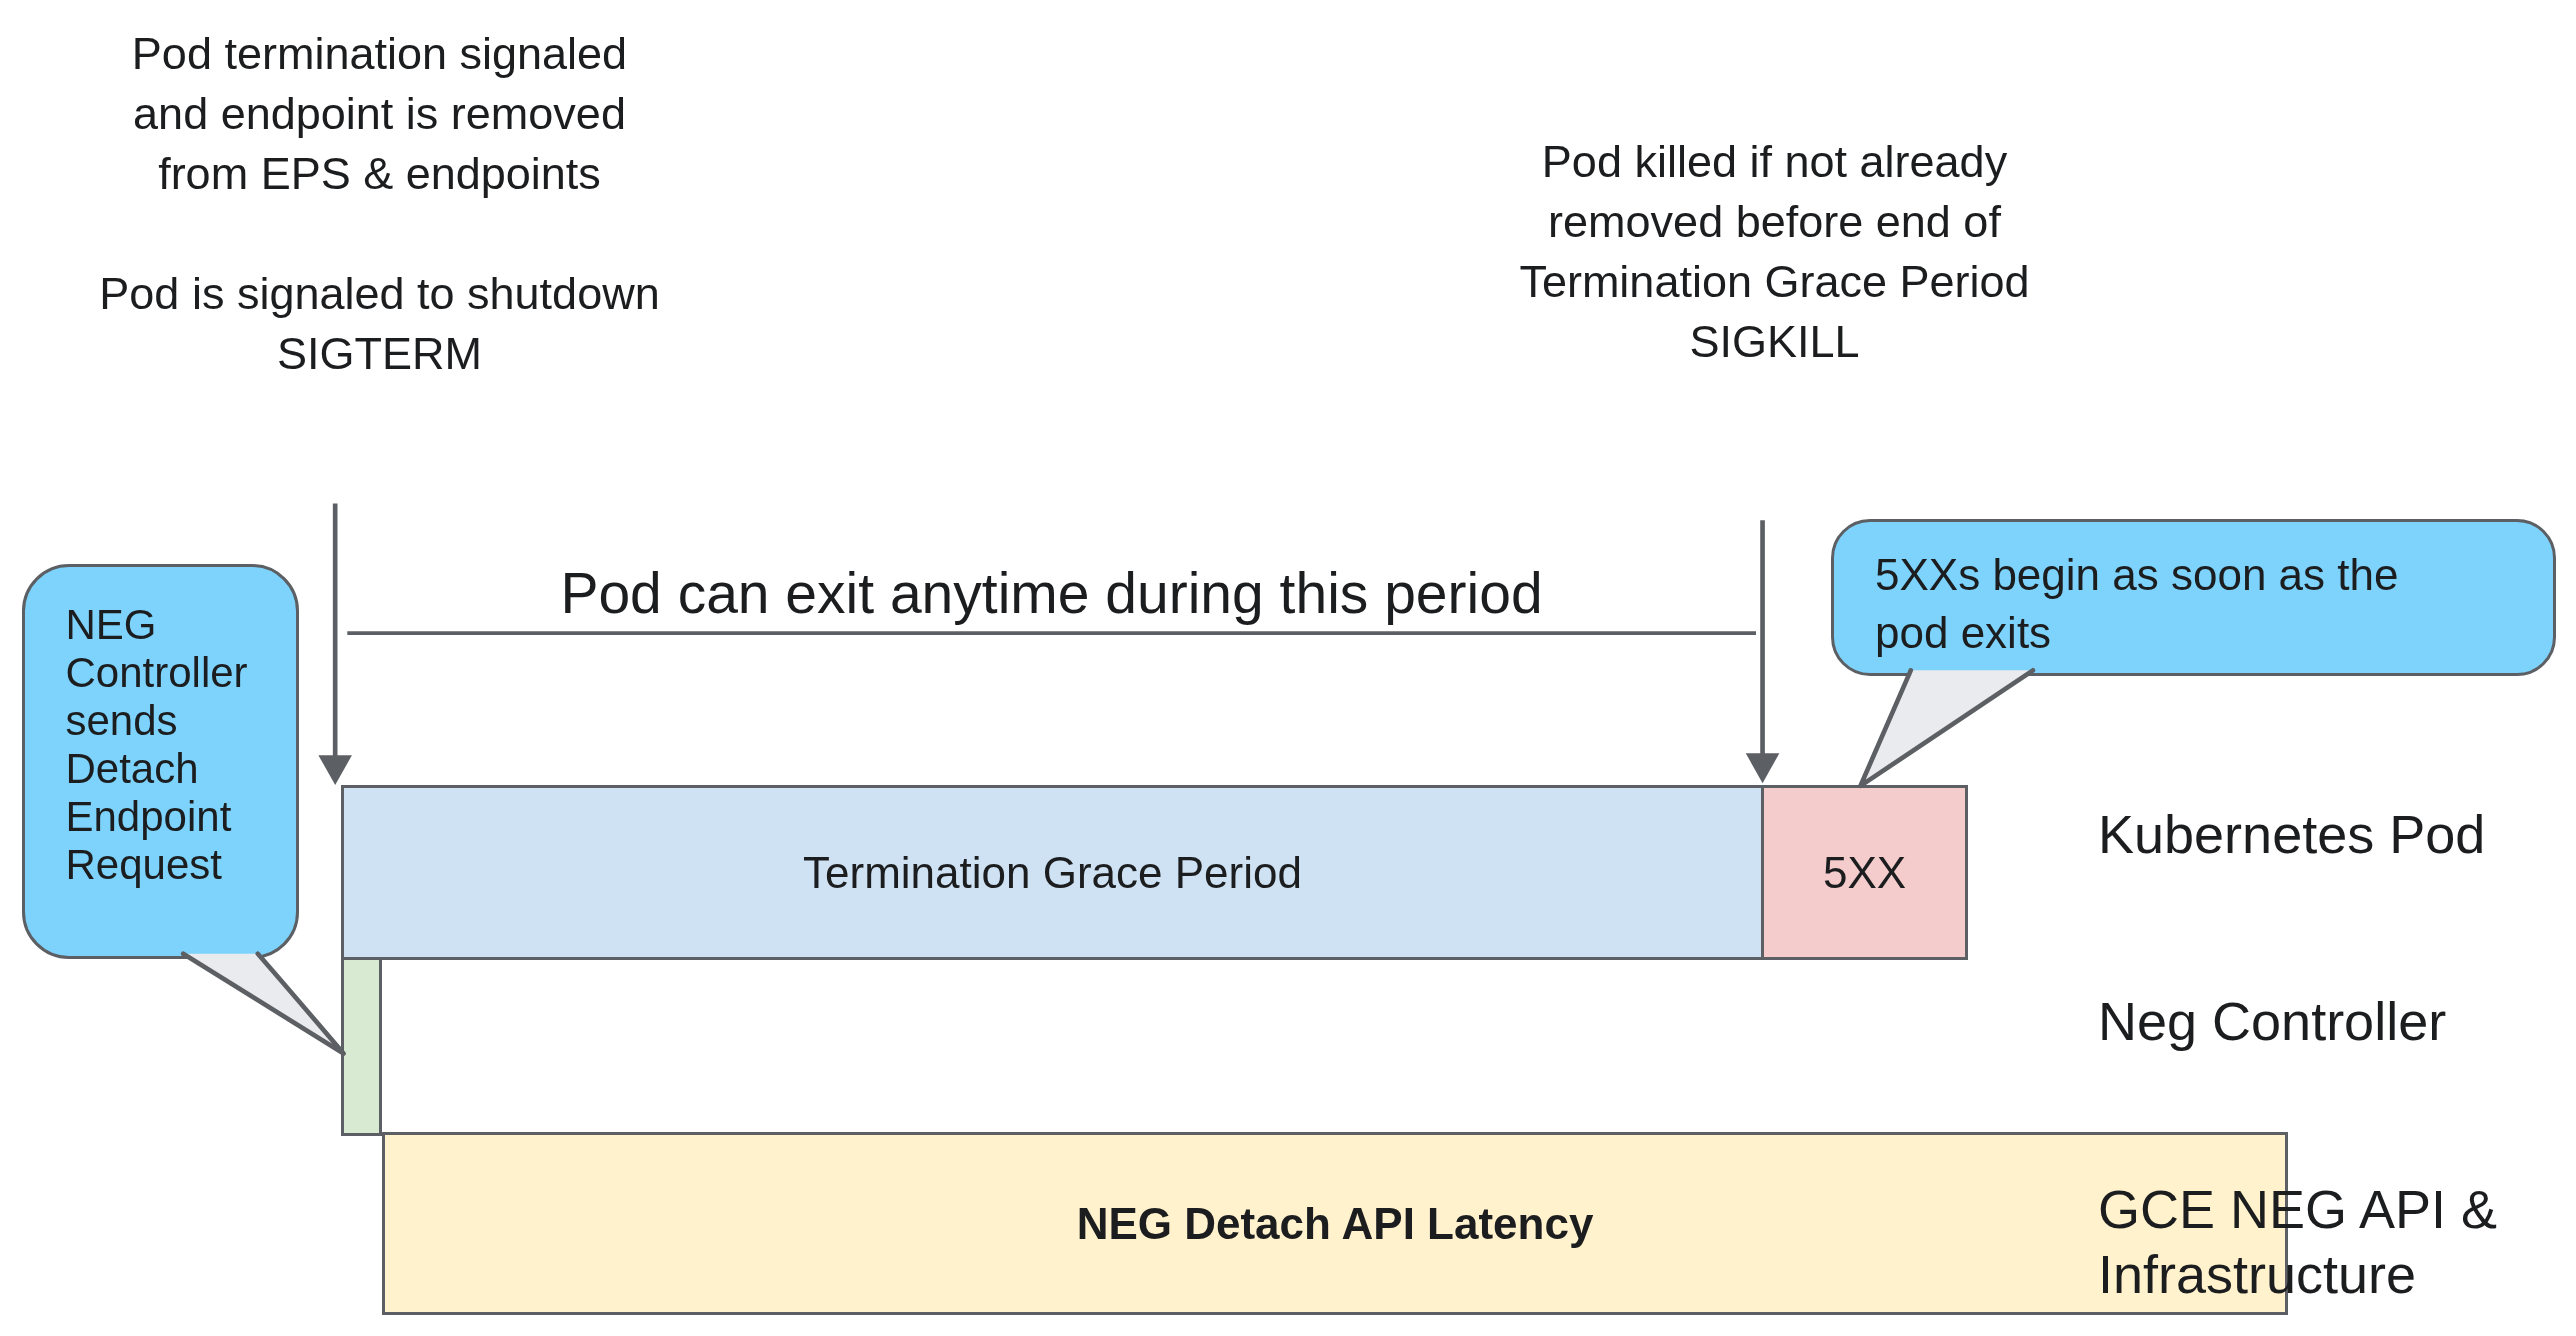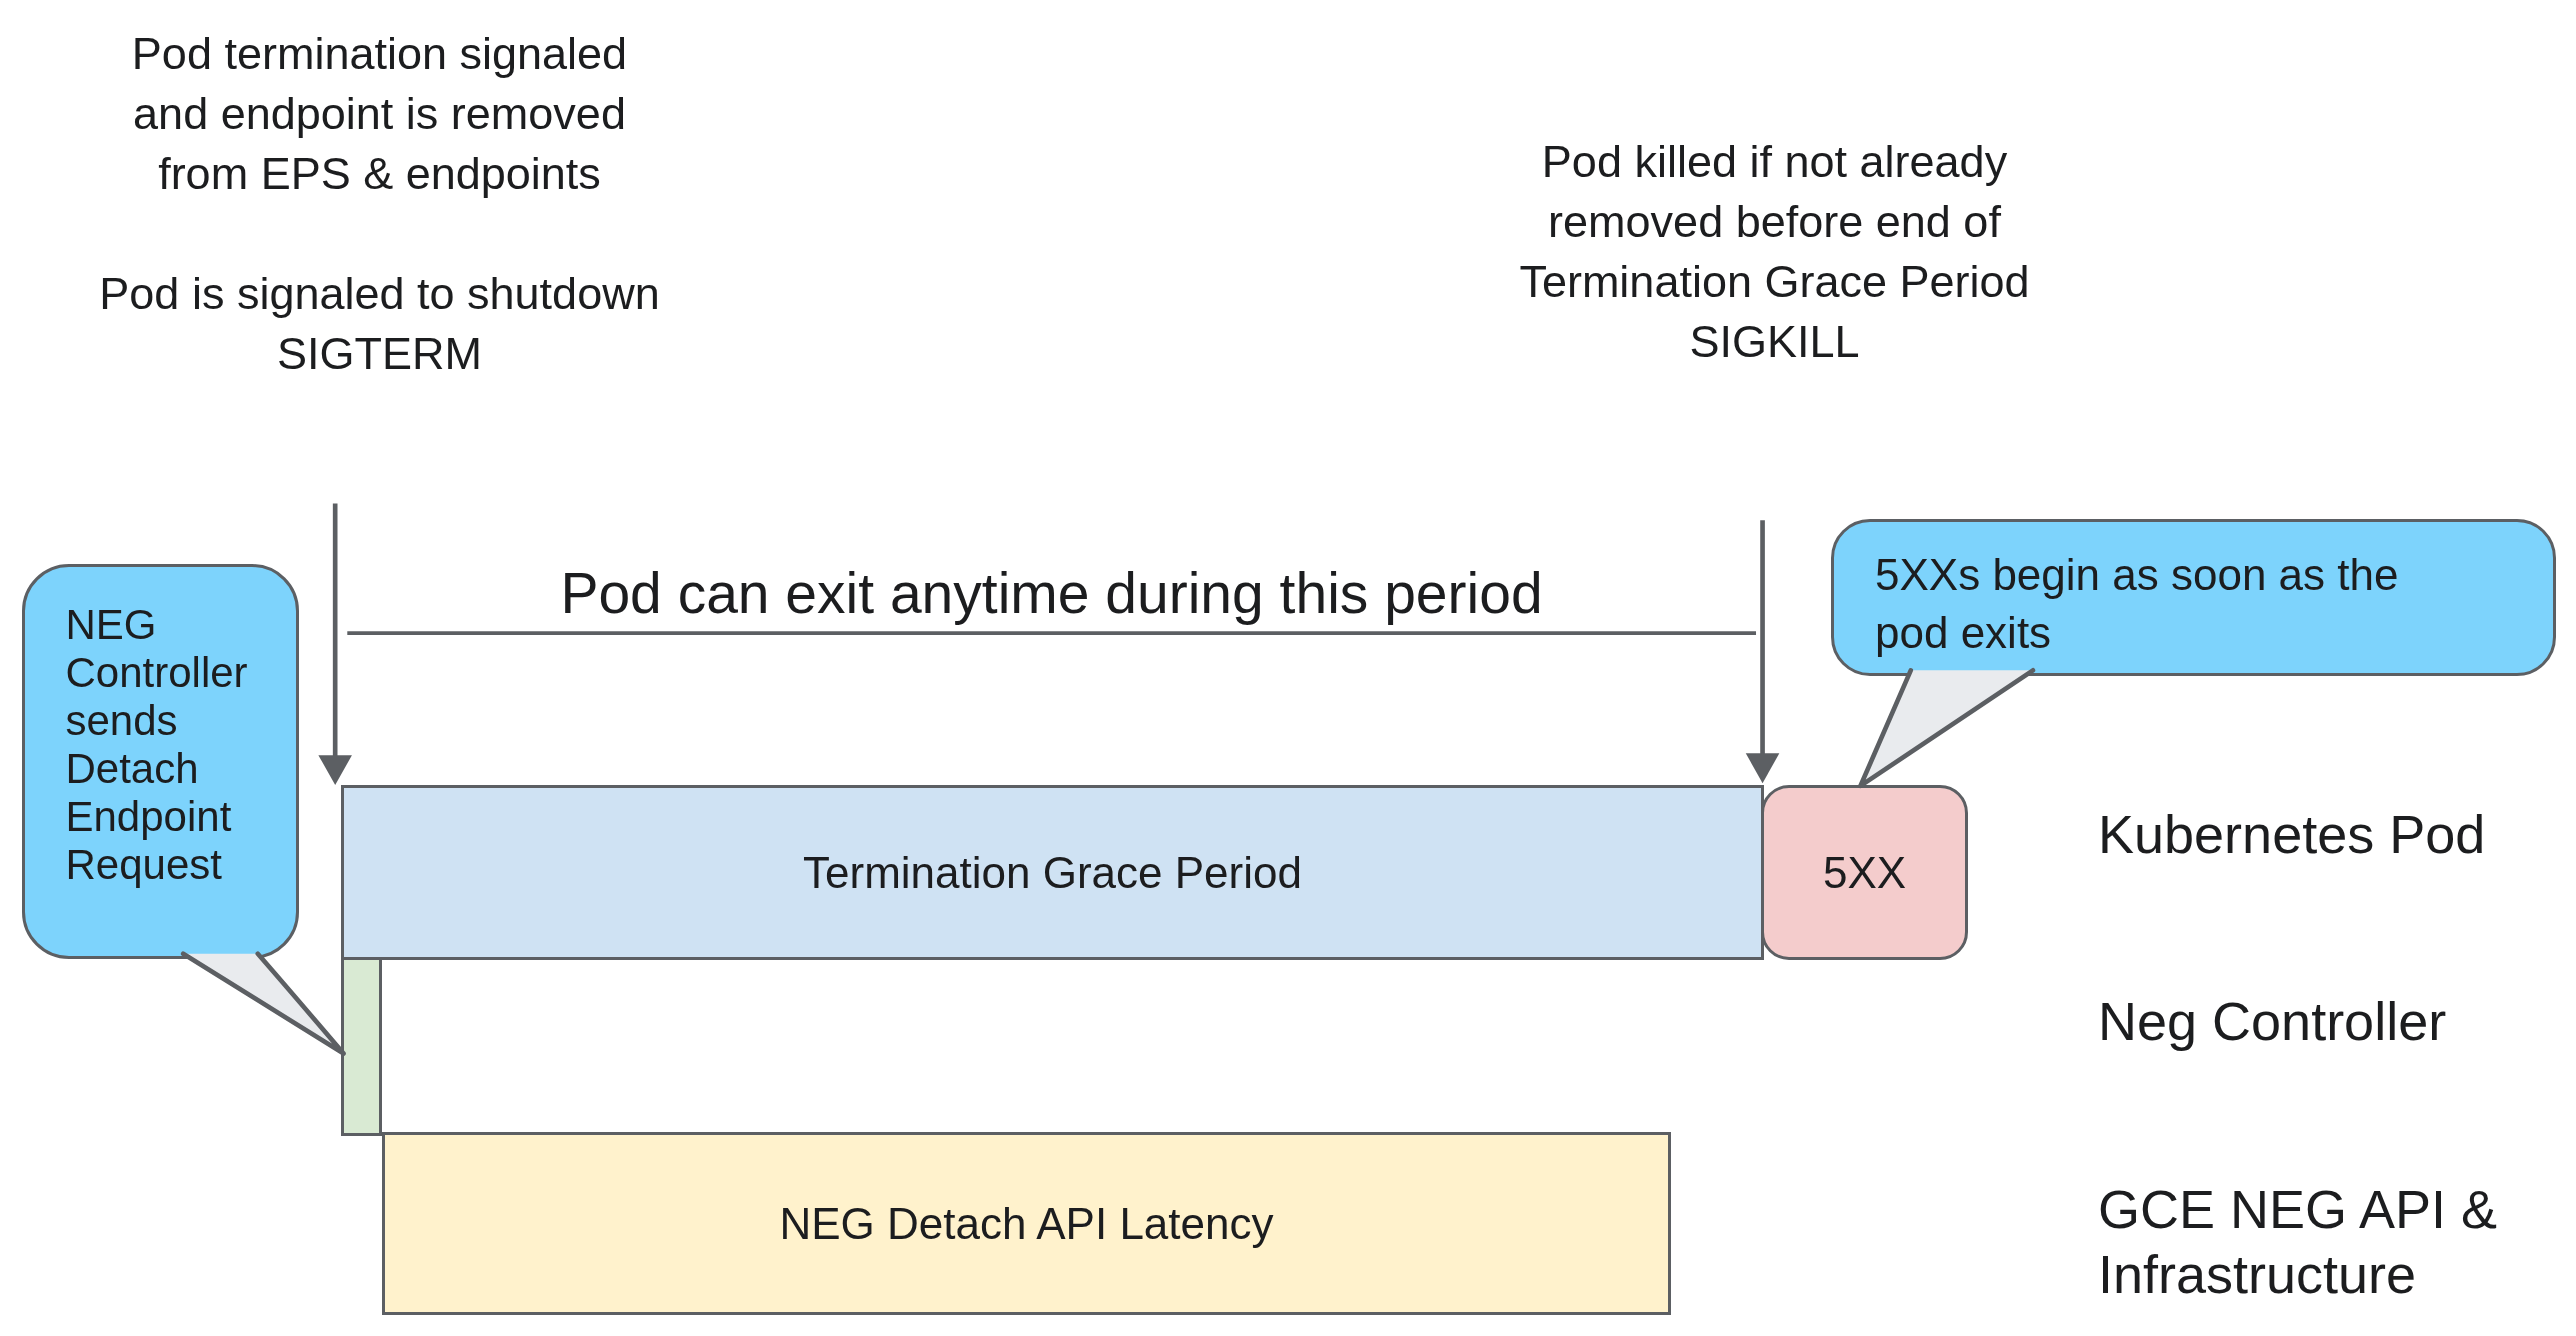--- a/index.html
+++ b/index.html
@@ -5,23 +5,23 @@
   html,body{margin:0;padding:0;background:#ffffff;}
   body{font-family:"Liberation Sans","DejaVu Sans",sans-serif;color:#1c1d1f;}
   #canvas{position:relative;width:2576px;height:1336px;background:#ffffff;overflow:hidden;}
 
   .txt{position:absolute;text-align:center;font-size:45px;line-height:60px;color:#1c1d1f;}
 
   
   .bar{position:absolute;border:3.7px solid #5c5f63;box-sizing:border-box;
        display:flex;align-items:center;justify-content:center;font-size:44px;}
   .bar-termination{left:341px;top:785px;width:1423px;height:175px;background:#cfe2f3;}
-  .bar-5xx{left:1761px;top:785px;width:207px;height:175px;background:#f4cccc;border-radius:28px;}
+  .bar-5xx{left:1761px;top:785px;width:207px;height:175px;background:#f4cccc;}
   .bar-detach-start{left:341px;top:957px;width:41px;height:179px;background:#d9ead3;}
-  .bar-latency{left:382px;top:1132px;width:1289px;height:183px;background:#fff2cc;}
+  .bar-latency{left:382px;top:1132px;width:1906px;height:183px;background:#fff2cc;font-weight:bold;}
 
   
   .row-label{position:absolute;left:2098px;font-size:54px;line-height:65px;color:#1c1d1f;}
 
   
   .bubble{position:absolute;background:#7dd3fc;border:3.7px solid #5c5f63;box-sizing:border-box;
           font-size:42px;color:#1c1d1f;}
   .bubble-left{left:21.5px;top:564px;width:277px;height:395px;border-radius:47px;
                padding:34px 18.7px 0 41px;line-height:48px;}
   .bubble-right{left:1831px;top:519px;width:725px;height:157px;border-radius:39px;

